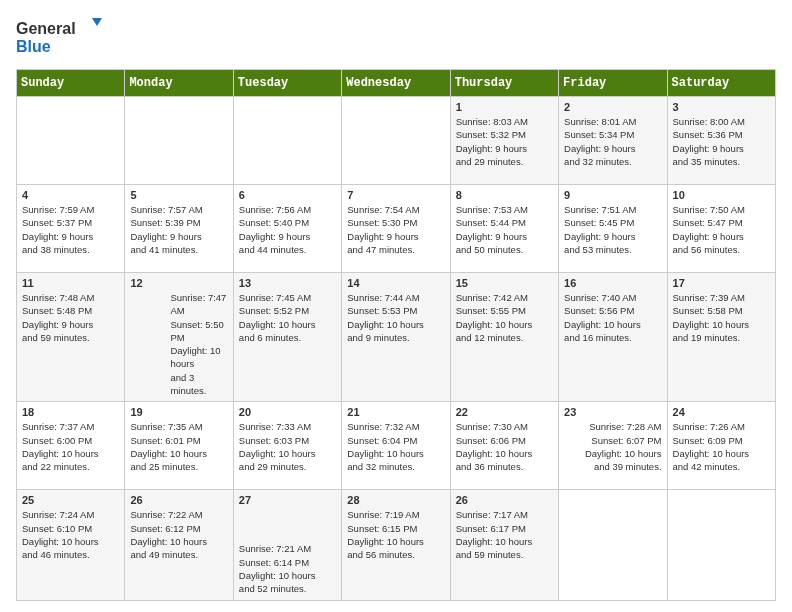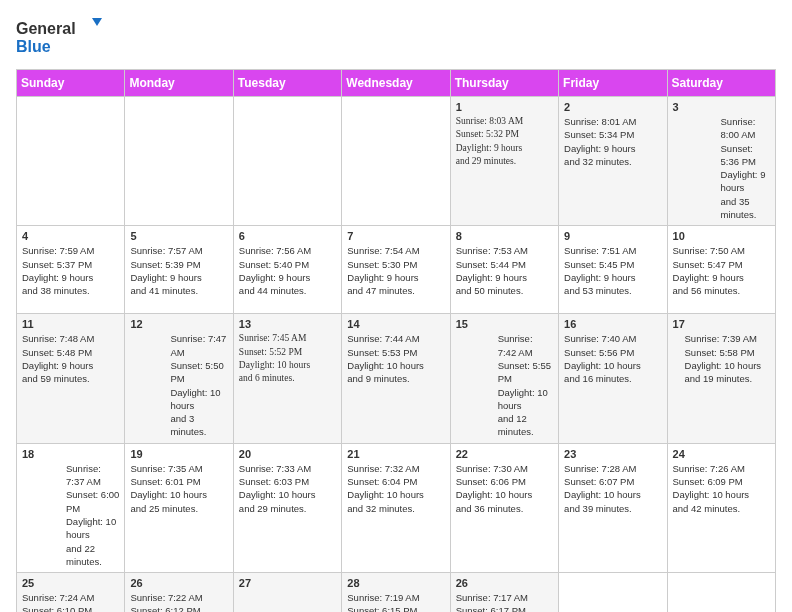--- a/index.html
+++ b/index.html
@@ -32,22 +32,23 @@
     .location {
       font-size: 14px;
       color: #555;
     }
     table {
       width: 100%;
       border-collapse: collapse;
       table-layout: fixed;
     }
     thead tr {
-      background: #d946ef;
+      background: #4d7c0f;
       color: #fff;
+      font-family: Liberation Mono, monospace;
     }
     thead th {
       padding: 6px 4px;
       font-size: 12px;
       font-weight: bold;
       text-align: left;
       border: 1px solid #ccc;
     }
     tbody tr {
       vertical-align: top;
@@ -107,35 +108,35 @@
       </tr>
   </thead>
   <tbody id="calendar-body">
   <tr>
         <td class="empty-cell"></td>
         <td class="empty-cell"></td>
         <td class="empty-cell"></td>
         <td class="empty-cell"></td>
         <td>
           <div class="day-number">1</div>
-          <div class="day-info" style="white-space: pre-line; font-family: Liberation Serif, serif;">Sunrise: 8:03 AM
+          <div class="day-info" style="white-space: pre-line;">Sunrise: 8:03 AM
 Sunset: 5:32 PM
 Daylight: 9 hours
 and 29 minutes.</div>
         </td>
         <td>
           <div class="day-number">2</div>
           <div class="day-info" style="white-space: pre-line;">Sunrise: 8:01 AM
 Sunset: 5:34 PM
 Daylight: 9 hours
 and 32 minutes.</div>
         </td>
         <td>
           <div class="day-number">3</div>
-          <div class="day-info" style="white-space: pre-line; margin-left: 48px;">Sunrise: 8:00 AM
+          <div class="day-info" style="white-space: pre-line;">Sunrise: 8:00 AM
 Sunset: 5:36 PM
 Daylight: 9 hours
 and 35 minutes.</div>
         </td>
       </tr>
       <tr>
         <td>
           <div class="day-number">4</div>
           <div class="day-info" style="white-space: pre-line;">Sunrise: 7:59 AM
 Sunset: 5:37 PM
@@ -195,58 +196,58 @@
         </td>
         <td>
           <div class="day-number">12</div>
           <div class="day-info" style="white-space: pre-line; margin-left: 40px;">Sunrise: 7:47 AM
 Sunset: 5:50 PM
 Daylight: 10 hours
 and 3 minutes.</div>
         </td>
         <td>
           <div class="day-number">13</div>
-          <div class="day-info" style="white-space: pre-line; font-family: Liberation Serif, serif;">Sunrise: 7:45 AM
+          <div class="day-info" style="white-space: pre-line;">Sunrise: 7:45 AM
 Sunset: 5:52 PM
 Daylight: 10 hours
 and 6 minutes.</div>
         </td>
         <td>
           <div class="day-number">14</div>
           <div class="day-info" style="white-space: pre-line;">Sunrise: 7:44 AM
 Sunset: 5:53 PM
 Daylight: 10 hours
 and 9 minutes.</div>
         </td>
         <td>
           <div class="day-number">15</div>
-          <div class="day-info" style="white-space: pre-line; margin-left: 42px;">Sunrise: 7:42 AM
+          <div class="day-info" style="white-space: pre-line;">Sunrise: 7:42 AM
 Sunset: 5:55 PM
 Daylight: 10 hours
 and 12 minutes.</div>
         </td>
         <td>
           <div class="day-number">16</div>
           <div class="day-info" style="white-space: pre-line;">Sunrise: 7:40 AM
 Sunset: 5:56 PM
 Daylight: 10 hours
 and 16 minutes.</div>
         </td>
         <td>
           <div class="day-number">17</div>
-          <div class="day-info" style="white-space: pre-line; margin-left: 12px;">Sunrise: 7:39 AM
+          <div class="day-info" style="white-space: pre-line;">Sunrise: 7:39 AM
 Sunset: 5:58 PM
 Daylight: 10 hours
 and 19 minutes.</div>
         </td>
       </tr>
       <tr>
         <td>
           <div class="day-number">18</div>
-          <div class="day-info" style="white-space: pre-line; margin-left: 44px;">Sunrise: 7:37 AM
+          <div class="day-info" style="white-space: pre-line;">Sunrise: 7:37 AM
 Sunset: 6:00 PM
 Daylight: 10 hours
 and 22 minutes.</div>
         </td>
         <td>
           <div class="day-number">19</div>
           <div class="day-info" style="white-space: pre-line;">Sunrise: 7:35 AM
 Sunset: 6:01 PM
 Daylight: 10 hours
 and 25 minutes.</div>
@@ -267,21 +268,21 @@
         </td>
         <td>
           <div class="day-number">22</div>
           <div class="day-info" style="white-space: pre-line;">Sunrise: 7:30 AM
 Sunset: 6:06 PM
 Daylight: 10 hours
 and 36 minutes.</div>
         </td>
         <td>
           <div class="day-number">23</div>
-          <div class="day-info" style="white-space: pre-line;">Sunrise: 7:28 AM
+          <div class="day-info" style="white-space: pre-line; text-align: right;">Sunrise: 7:28 AM
 Sunset: 6:07 PM
 Daylight: 10 hours
 and 39 minutes.</div>
         </td>
         <td>
           <div class="day-number">24</div>
           <div class="day-info" style="white-space: pre-line;">Sunrise: 7:26 AM
 Sunset: 6:09 PM
 Daylight: 10 hours
 and 42 minutes.</div>

